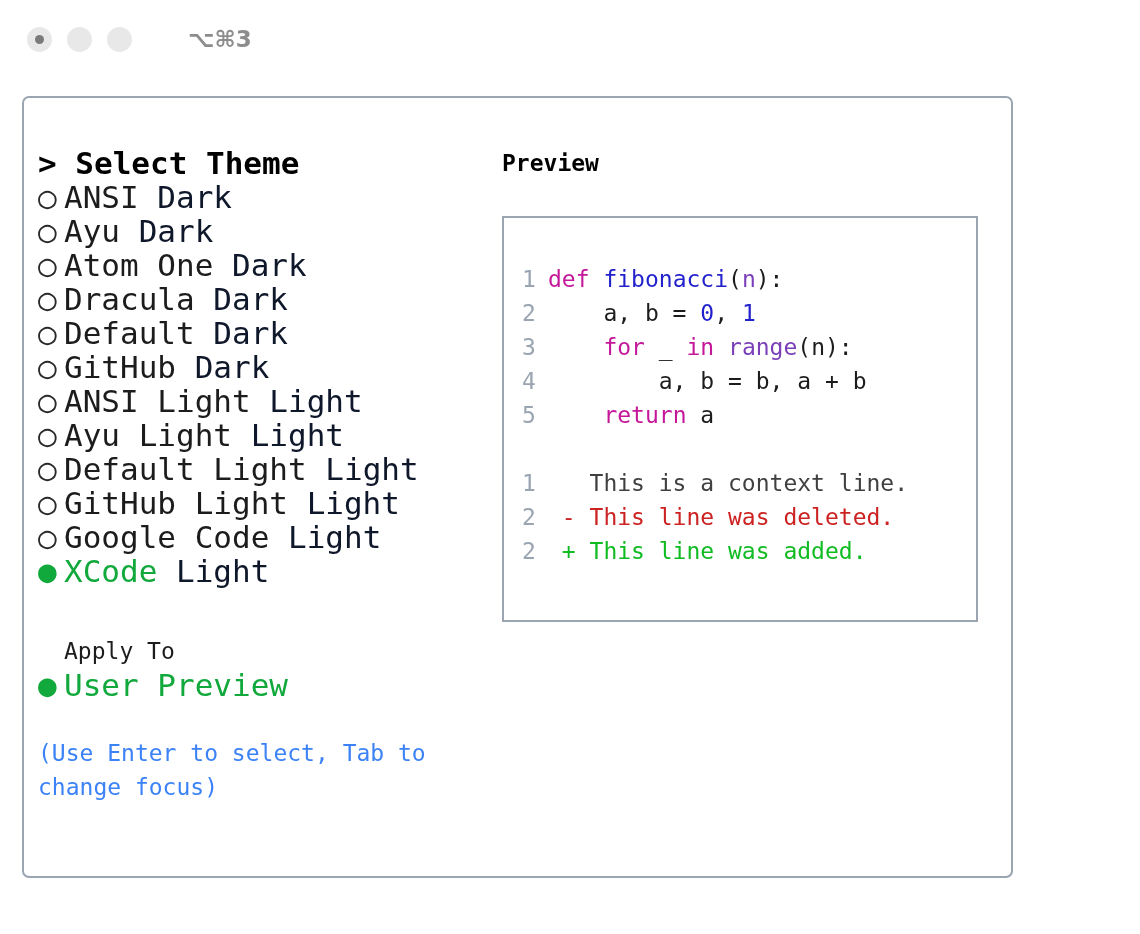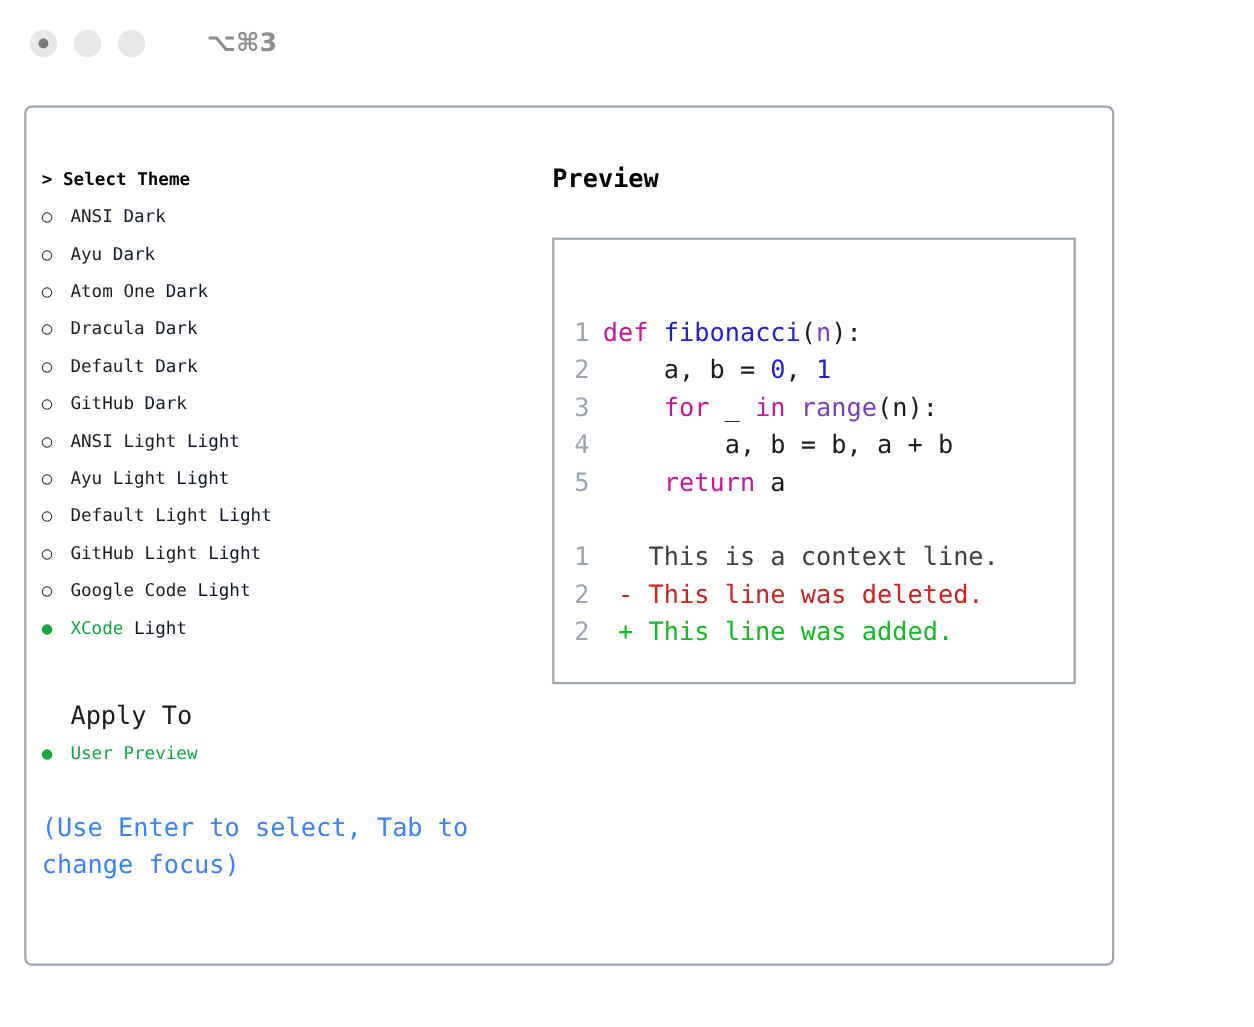--- a/index.html
+++ b/index.html
@@ -86,21 +86,21 @@
   .left-col {
     position: absolute;
     left: 14px;
     top: 48px;
     width: 460px;
   }
 
   .row {
     height: 34px;
     line-height: 34px;
-    font-size: 16px;
+    font-size: 31px;
     white-space: pre;
     color: #1c1c1c;
   }
   .header-row {
     font-weight: bold;
     color: #000000;
   }
   .marker {
     display: inline-block;
     width: 26px;
@@ -151,21 +151,21 @@
     line-height: 34px;
     white-space: pre;
   }
   .preview-box {
     margin-top: 36px;
     width: 476px;
     height: 406px;
     border: 2px solid #9aa5b1;
     box-sizing: border-box;
     background: #ffffff;
-    padding: 68px 0 0 18px;
+    padding: 44px 0 0 18px;
   }
   .code-line {
     font-size: 23px;
     line-height: 34px;
     white-space: pre;
   }
   .ln {
     color: #9aa5b1;
     display: inline-block;
     width: 26px;

